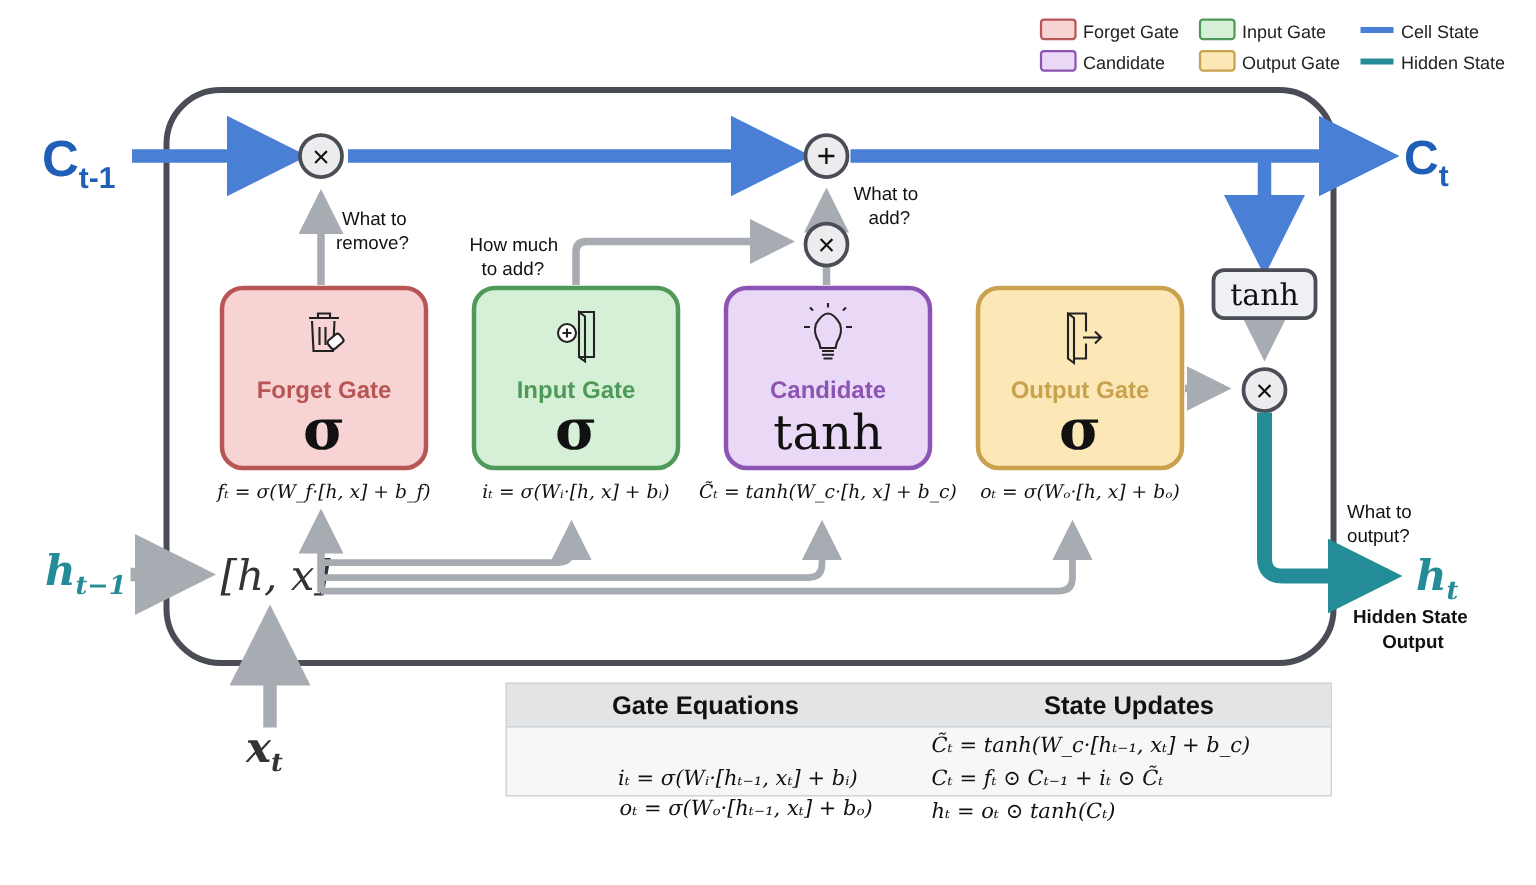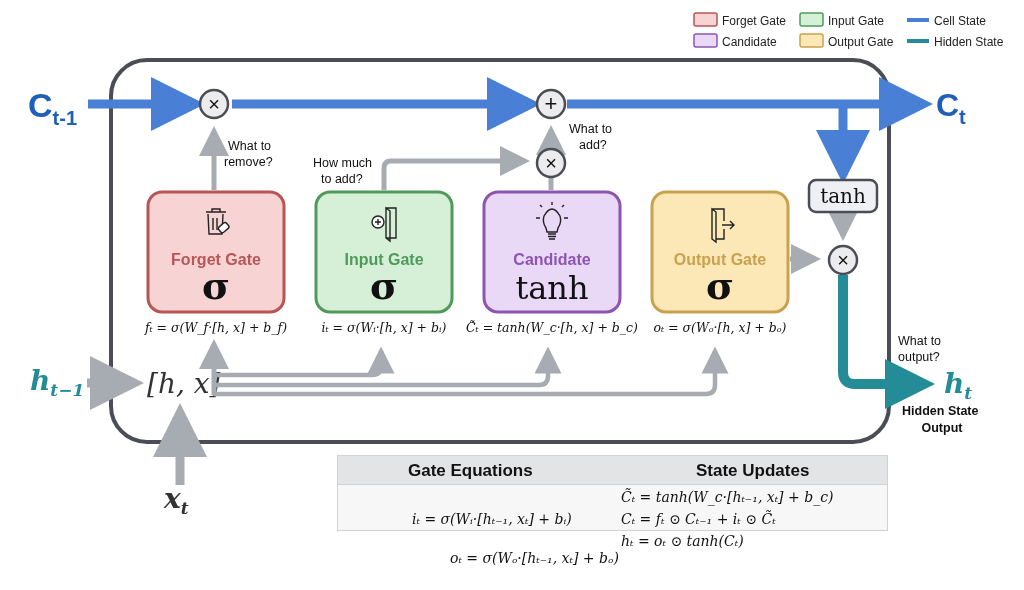--- a/index.html
+++ b/index.html
@@ -190,17 +190,17 @@
     <path d="M214,394 L706,394 Q715,394 715,385 L715,351" fill="none" stroke="#a7abb2" stroke-width="4.5" marker-end="url(#ah-gray)"></path>
   </g>
 </svg>
 
 <div class="eq-table">
   <div class="eq-head">
     <span class="eq-col-title" style="left:70px;">Gate Equations</span>
     <span class="eq-col-title" style="left:358px;">State Updates</span>
   </div>
   <span class="eq-line" style="left:74px; top:55px;">iₜ = σ(Wᵢ·[hₜ₋₁, xₜ] + bᵢ)</span>
-  <span class="eq-line" style="left:75px; top:94px;margin-left:37px;">oₜ = σ(Wₒ·[hₜ₋₁, xₜ] + bₒ)</span>
+  <span class="eq-line" style="left:75px; top:75px;">oₜ = σ(Wₒ·[hₜ₋₁, xₜ] + bₒ)</span>
   <span class="eq-line" style="left:283px; top:33px;">C̃ₜ = tanh(W_c·[hₜ₋₁, xₜ] + b_c)</span>
   <span class="eq-line" style="left:283px; top:55px;">Cₜ = fₜ ⊙ Cₜ₋₁ + iₜ ⊙ C̃ₜ</span>
   <span class="eq-line" style="left:283px; top:77px;">hₜ = oₜ ⊙ tanh(Cₜ)</span>
 </div>
 
 </body></html>

